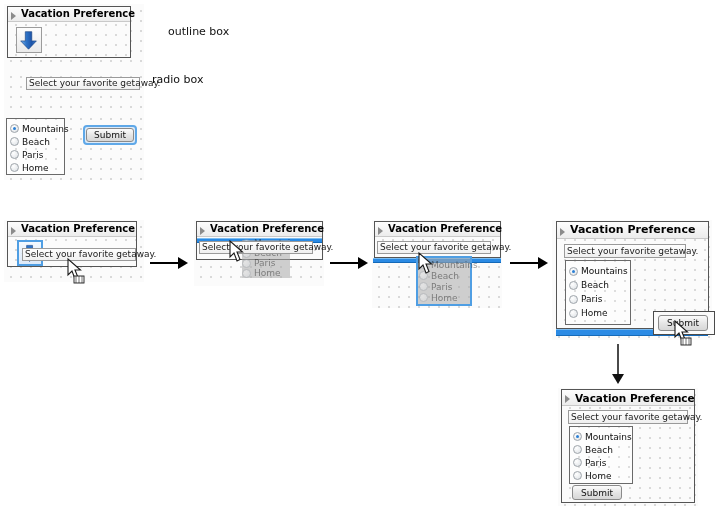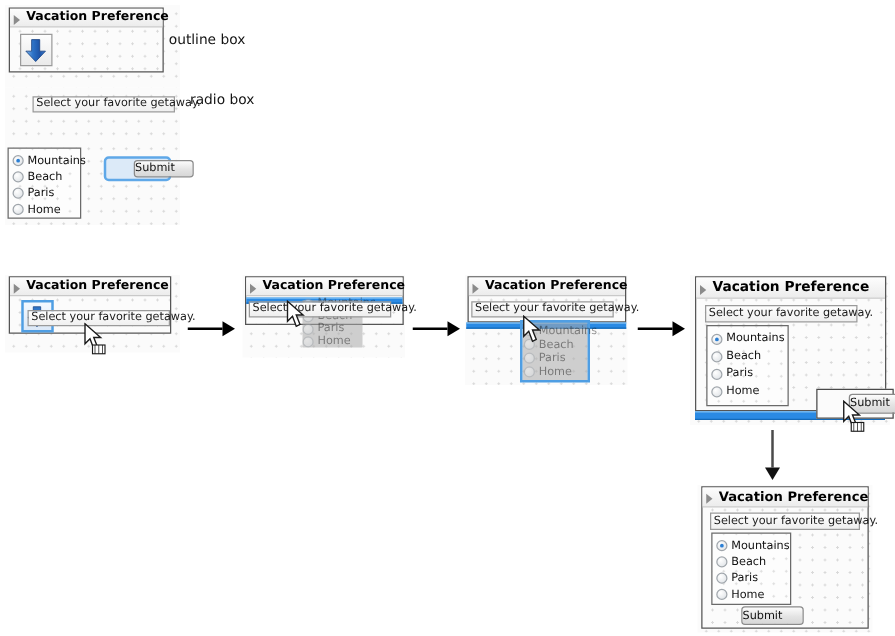--- a/index.html
+++ b/index.html
@@ -129,22 +129,22 @@
   .btn {
     position: absolute;
     box-sizing: border-box;
     border: 1px solid #8a8a8a;
     border-radius: 3px;
     background: linear-gradient(#fcfcfc, #e4e4e4 55%, #d7d7d7);
     font-size: 9px;
     color: #111;
     display: flex;
     align-items: center;
+    justify-content: center;
     letter-spacing: 0px;
-    margin-left: 21px;
   }
   .btn-focus {
     position: absolute;
     box-sizing: border-box;
     border: 2px solid #5fa8e8;
     border-radius: 4px;
     background: #dceaf8;
   }
 
   
@@ -224,21 +224,21 @@
             <stop offset="35%" stop-color="#2e74c8"></stop>
             <stop offset="70%" stop-color="#1d54a8"></stop>
             <stop offset="100%" stop-color="#3f7fd0"></stop>
           </linearGradient>
         </defs>
         <path d="M9 4 h7 v10 h5 l-8.5 9 L4 14 h5 z" fill="url(#ag1)" stroke="#16407f" stroke-width="0.7"></path>
       </svg>
     </div>
   </div>
 
-  <div class="legend-label" style="left:135px; top:26px;text-align:center;">outline box</div>
+  <div class="legend-label" style="left:168px; top:26px;text-align:center;">outline box</div>
 
   <div class="grid-pane" style="left:4px; top:70px; width:140px; height:42px;"></div>
   <div class="text-box" style="left:26px; top:77px; width:114px; height:13px;">
     <span>Select your favorite getaway.</span>
   </div>
   <div class="legend-label" style="left:152px; top:74px;">radio box</div>
 
   <div class="grid-pane" style="left:4px; top:112px; width:140px; height:68px;"></div>
 
   <div class="radio-box" style="left:6px; top:118px; width:59px; height:57px;">

